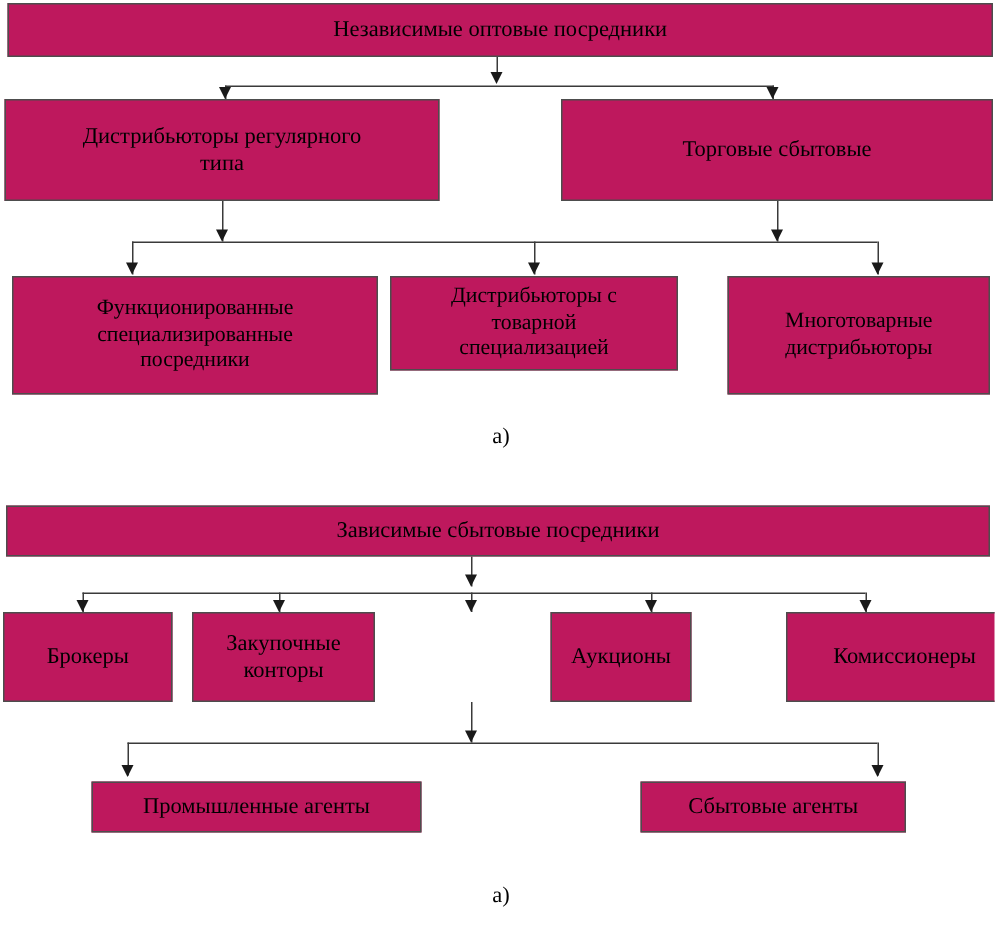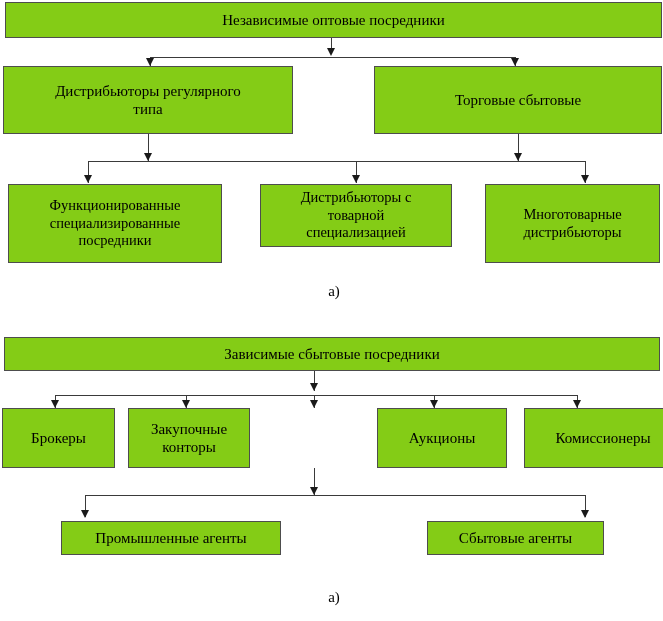--- a/index.html
+++ b/index.html
@@ -19,21 +19,21 @@
   #canvas {
     position: absolute;
     left: 0; top: 0;
     width: 663px;
     height: 621px;
   }
   .node {
     position: absolute;
     box-sizing: border-box;
     border: 1px solid #4d4d4d;
-    background: #84cc16;
+    background: #be185d;
     display: flex;
     align-items: center;
     justify-content: center;
     text-align: center;
     line-height: 1.22;
     color: #000000;
     padding: 2px 4px;
     z-index: 3;
   }
   .node .label {
@@ -107,21 +107,21 @@
   <div class="arrowhead" style="left:514px; top:153px;"></div>
 
   <div class="hline" style="left:88px; top:161px; width:497px;"></div>
   <div class="vline" style="left:88px; top:161px; height:22px;"></div>
   <div class="arrowhead" style="left:84px; top:175px;"></div>
   <div class="vline" style="left:356px; top:161px; height:22px;"></div>
   <div class="arrowhead" style="left:352px; top:175px;"></div>
   <div class="vline" style="left:585px; top:161px; height:22px;"></div>
   <div class="arrowhead" style="left:581px; top:175px;"></div>
 
-  <div class="node f14" style="left:8px; top:184px; width:214px; height:79px;">
+  <div class="node f14" style="left:8px; top:184px; width:244px; height:79px;">
     <span class="label">Функционированные
 специализированные
 посредники</span>
   </div>
 
   <div class="node f14" style="left:260px; top:184px; width:192px; height:63px;">
     <span class="label">Дистрибьюторы с
 товарной
 специализацией</span>
   </div>
@@ -153,21 +153,21 @@
   <div class="vline" style="left:577px; top:395px; height:13px;"></div>
   <div class="arrowhead" style="left:573px; top:400px;"></div>
 
   <div class="node f15" style="left:128px; top:408px; width:122px; height:60px;">
     <span class="label">Закупочные
 конторы</span>
   </div>
   <div class="node f15" style="left:2px; top:408px; width:113px; height:60px;">
     <span class="label">Брокеры</span>
   </div>
-  <div class="node f15" style="left:377px; top:408px; width:130px; height:60px;">
+  <div class="node f15" style="left:367px; top:408px; width:94px; height:60px;">
     <span class="label">Аукционы</span>
   </div>
   <div class="node f15" style="left:504px; top:408px; width:158px; height:60px;margin-left:20px;">
     <span class="label">Комиссионеры</span>
   </div>
 
   <div class="vline" style="left:314px; top:468px; height:27px;"></div>
   <div class="arrowhead" style="left:310px; top:487px;"></div>
 
   <div class="hline" style="left:85px; top:495px; width:500px;"></div>

